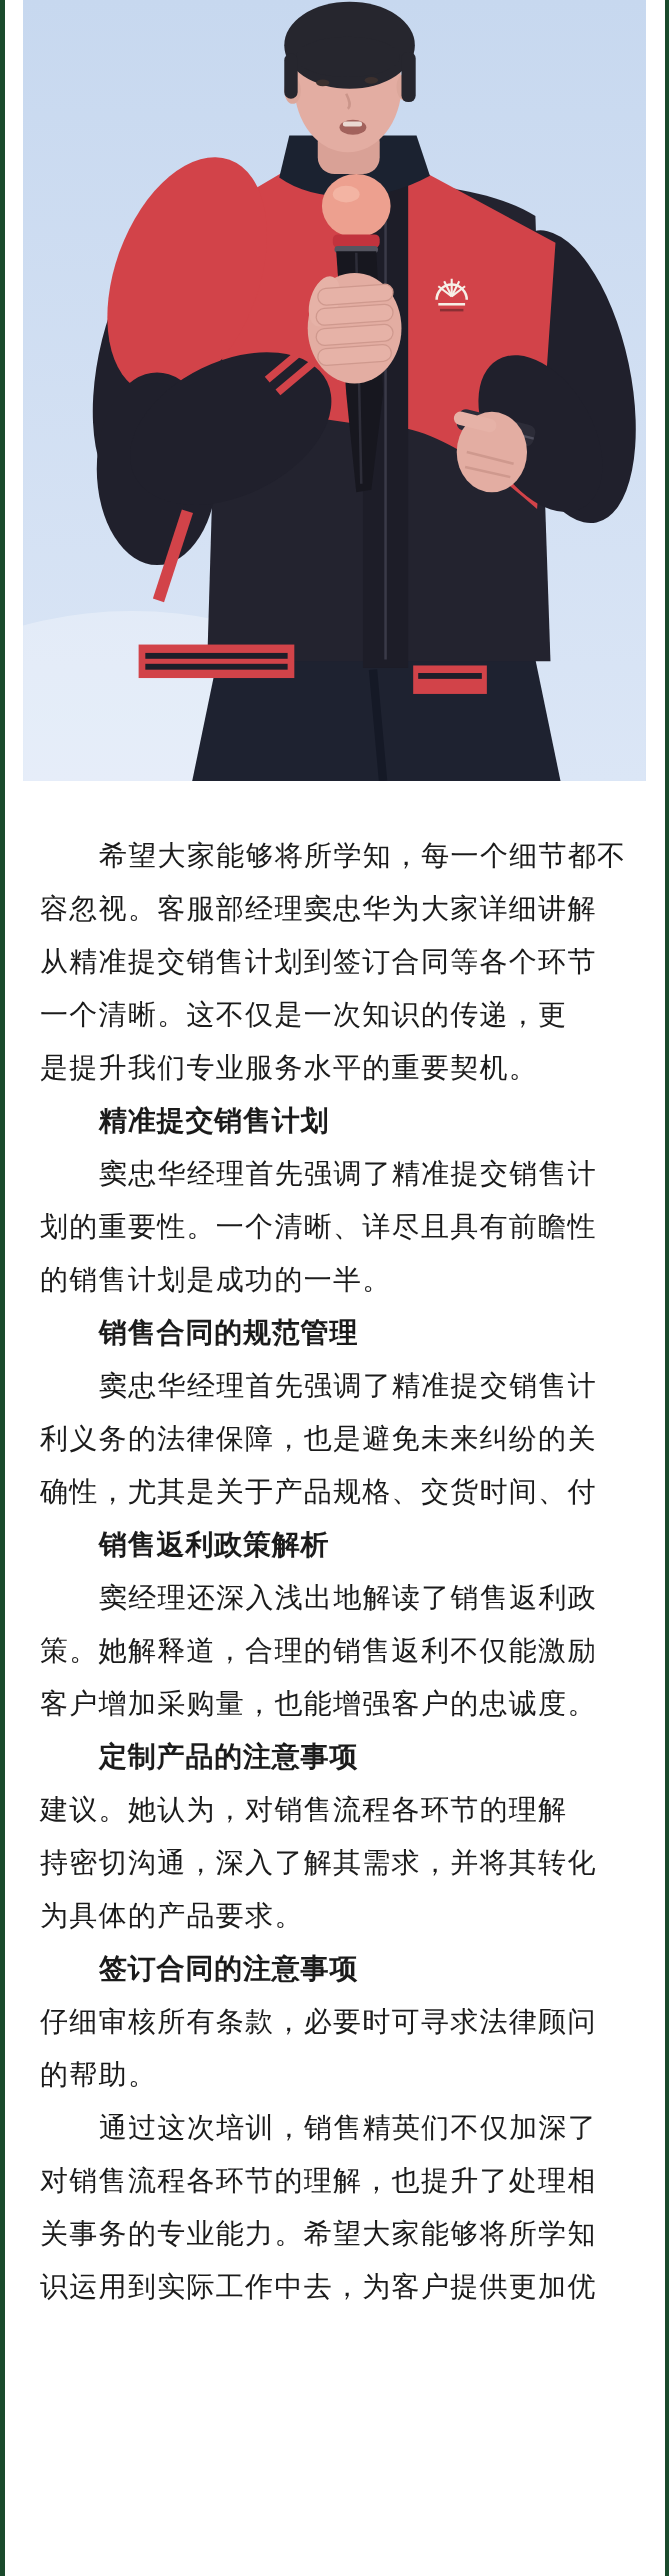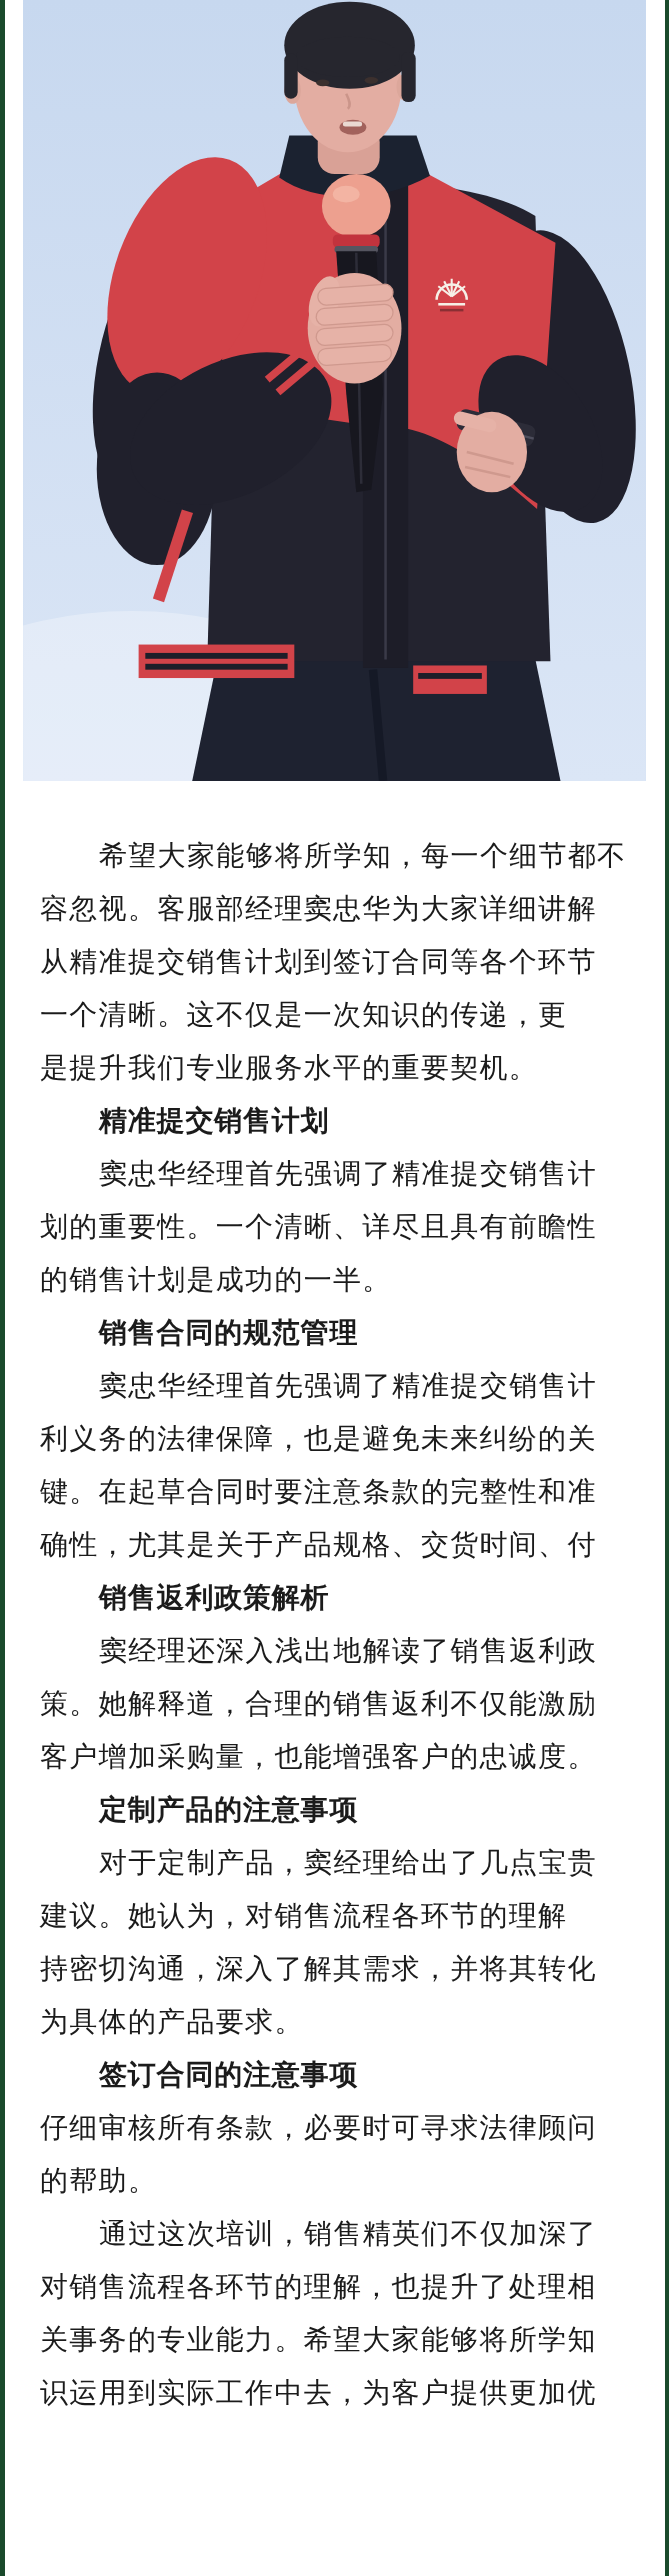--- a/index.html
+++ b/index.html
@@ -149,28 +149,26 @@
     <div class="ln">从精准提交销售计划到签订合同等各个环节</div>
     <div class="ln">一个清晰。这不仅是一次知识的传递，更</div>
     <div class="ln">是提升我们专业服务水平的重要契机。</div>
     <div class="ln heading">精准提交销售计划</div>
     <div class="ln indent">窦忠华经理首先强调了精准提交销售计</div>
     <div class="ln">划的重要性。一个清晰、详尽且具有前瞻性</div>
     <div class="ln">的销售计划是成功的一半。</div>
     <div class="ln heading">销售合同的规范管理</div>
     <div class="ln indent">窦忠华经理首先强调了精准提交销售计</div>
     <div class="ln">利义务的法律保障，也是避免未来纠纷的关</div>
-    <div class="ln">键。在起草合同时要注意条款的完整性和准</div>
     <div class="ln">确性，尤其是关于产品规格、交货时间、付</div>
     <div class="ln heading">销售返利政策解析</div>
     <div class="ln indent">窦经理还深入浅出地解读了销售返利政</div>
     <div class="ln">策。她解释道，合理的销售返利不仅能激励</div>
     <div class="ln">客户增加采购量，也能增强客户的忠诚度。</div>
     <div class="ln heading">定制产品的注意事项</div>
-    <div class="ln indent">对于定制产品，窦经理给出了几点宝贵</div>
     <div class="ln">建议。她认为，对销售流程各环节的理解</div>
     <div class="ln">持密切沟通，深入了解其需求，并将其转化</div>
     <div class="ln">为具体的产品要求。</div>
     <div class="ln heading">签订合同的注意事项</div>
     <div class="ln">仔细审核所有条款，必要时可寻求法律顾问</div>
     <div class="ln">的帮助。</div>
     <div class="ln indent">通过这次培训，销售精英们不仅加深了</div>
     <div class="ln">对销售流程各环节的理解，也提升了处理相</div>
     <div class="ln">关事务的专业能力。希望大家能够将所学知</div>
     <div class="ln">识运用到实际工作中去，为客户提供更加优</div>

